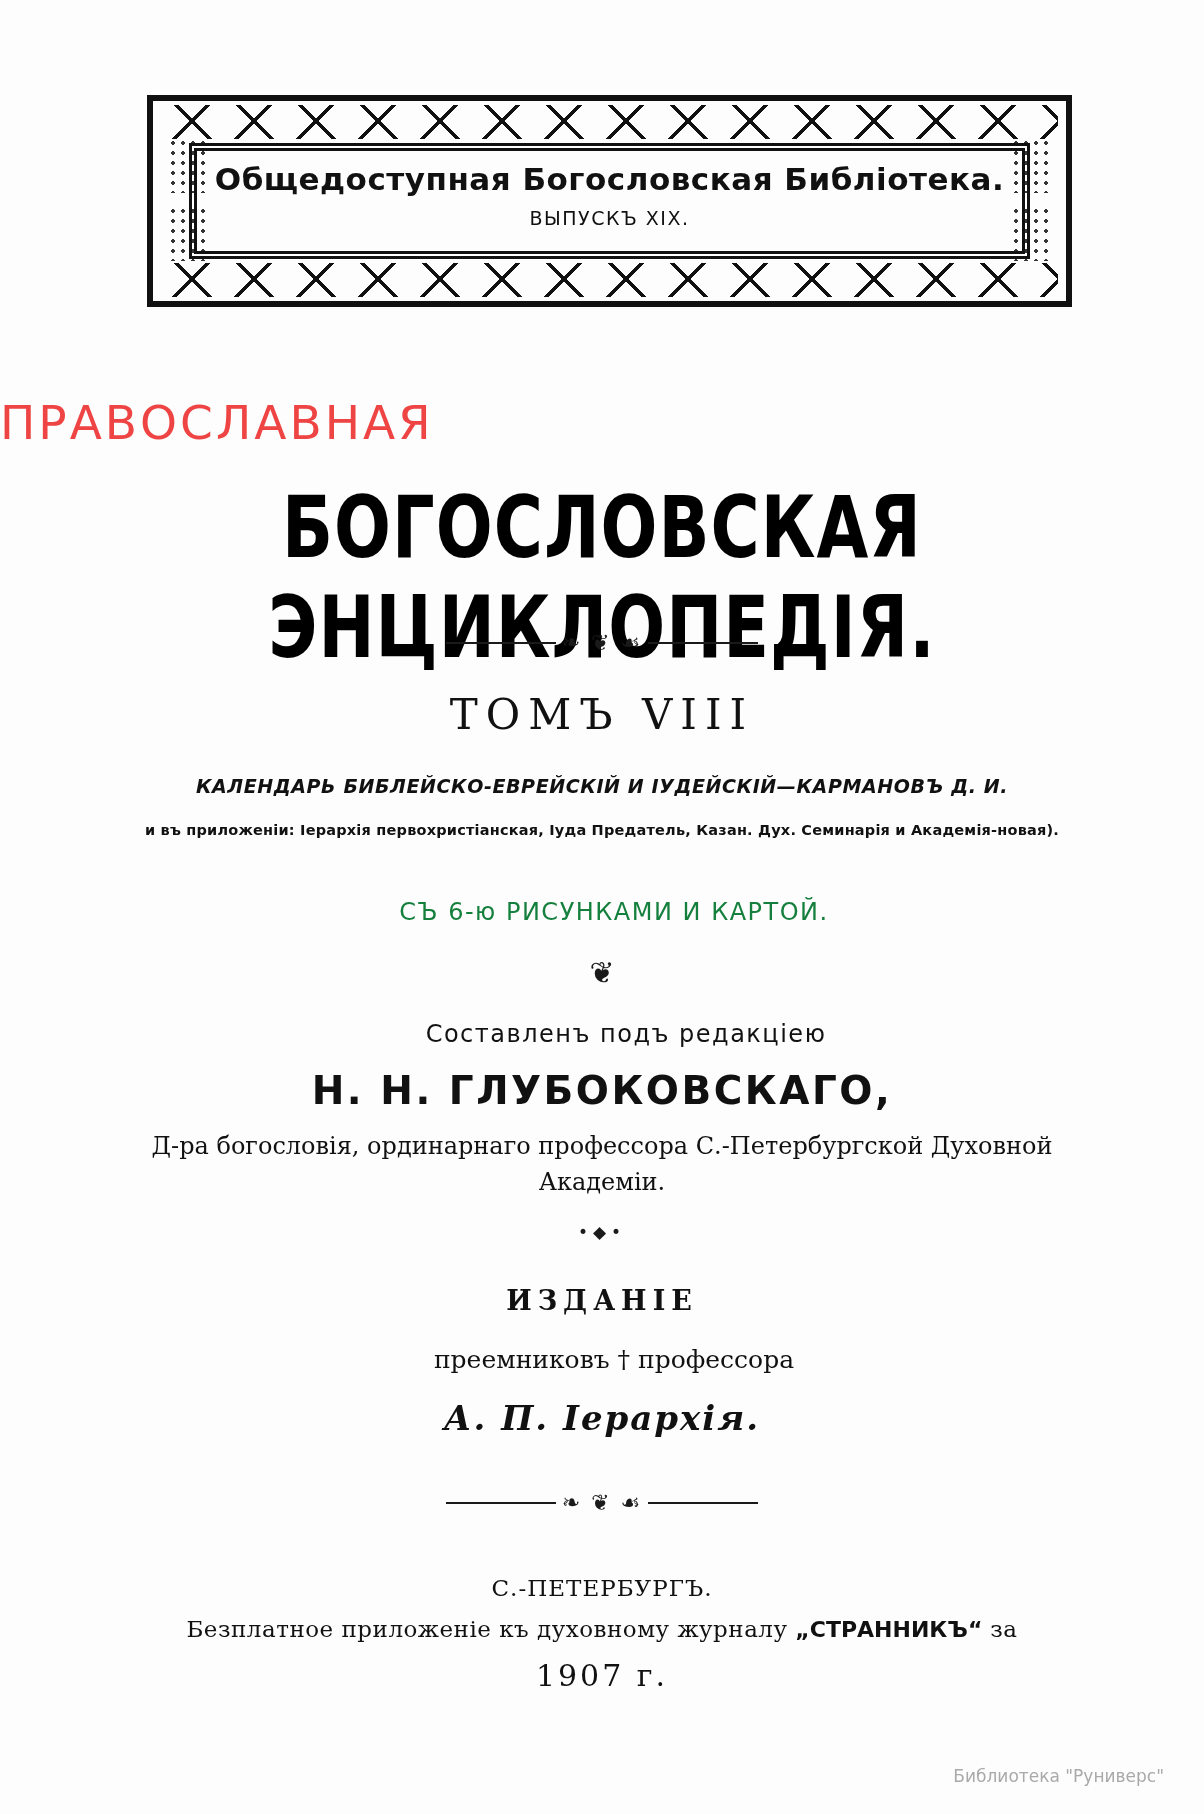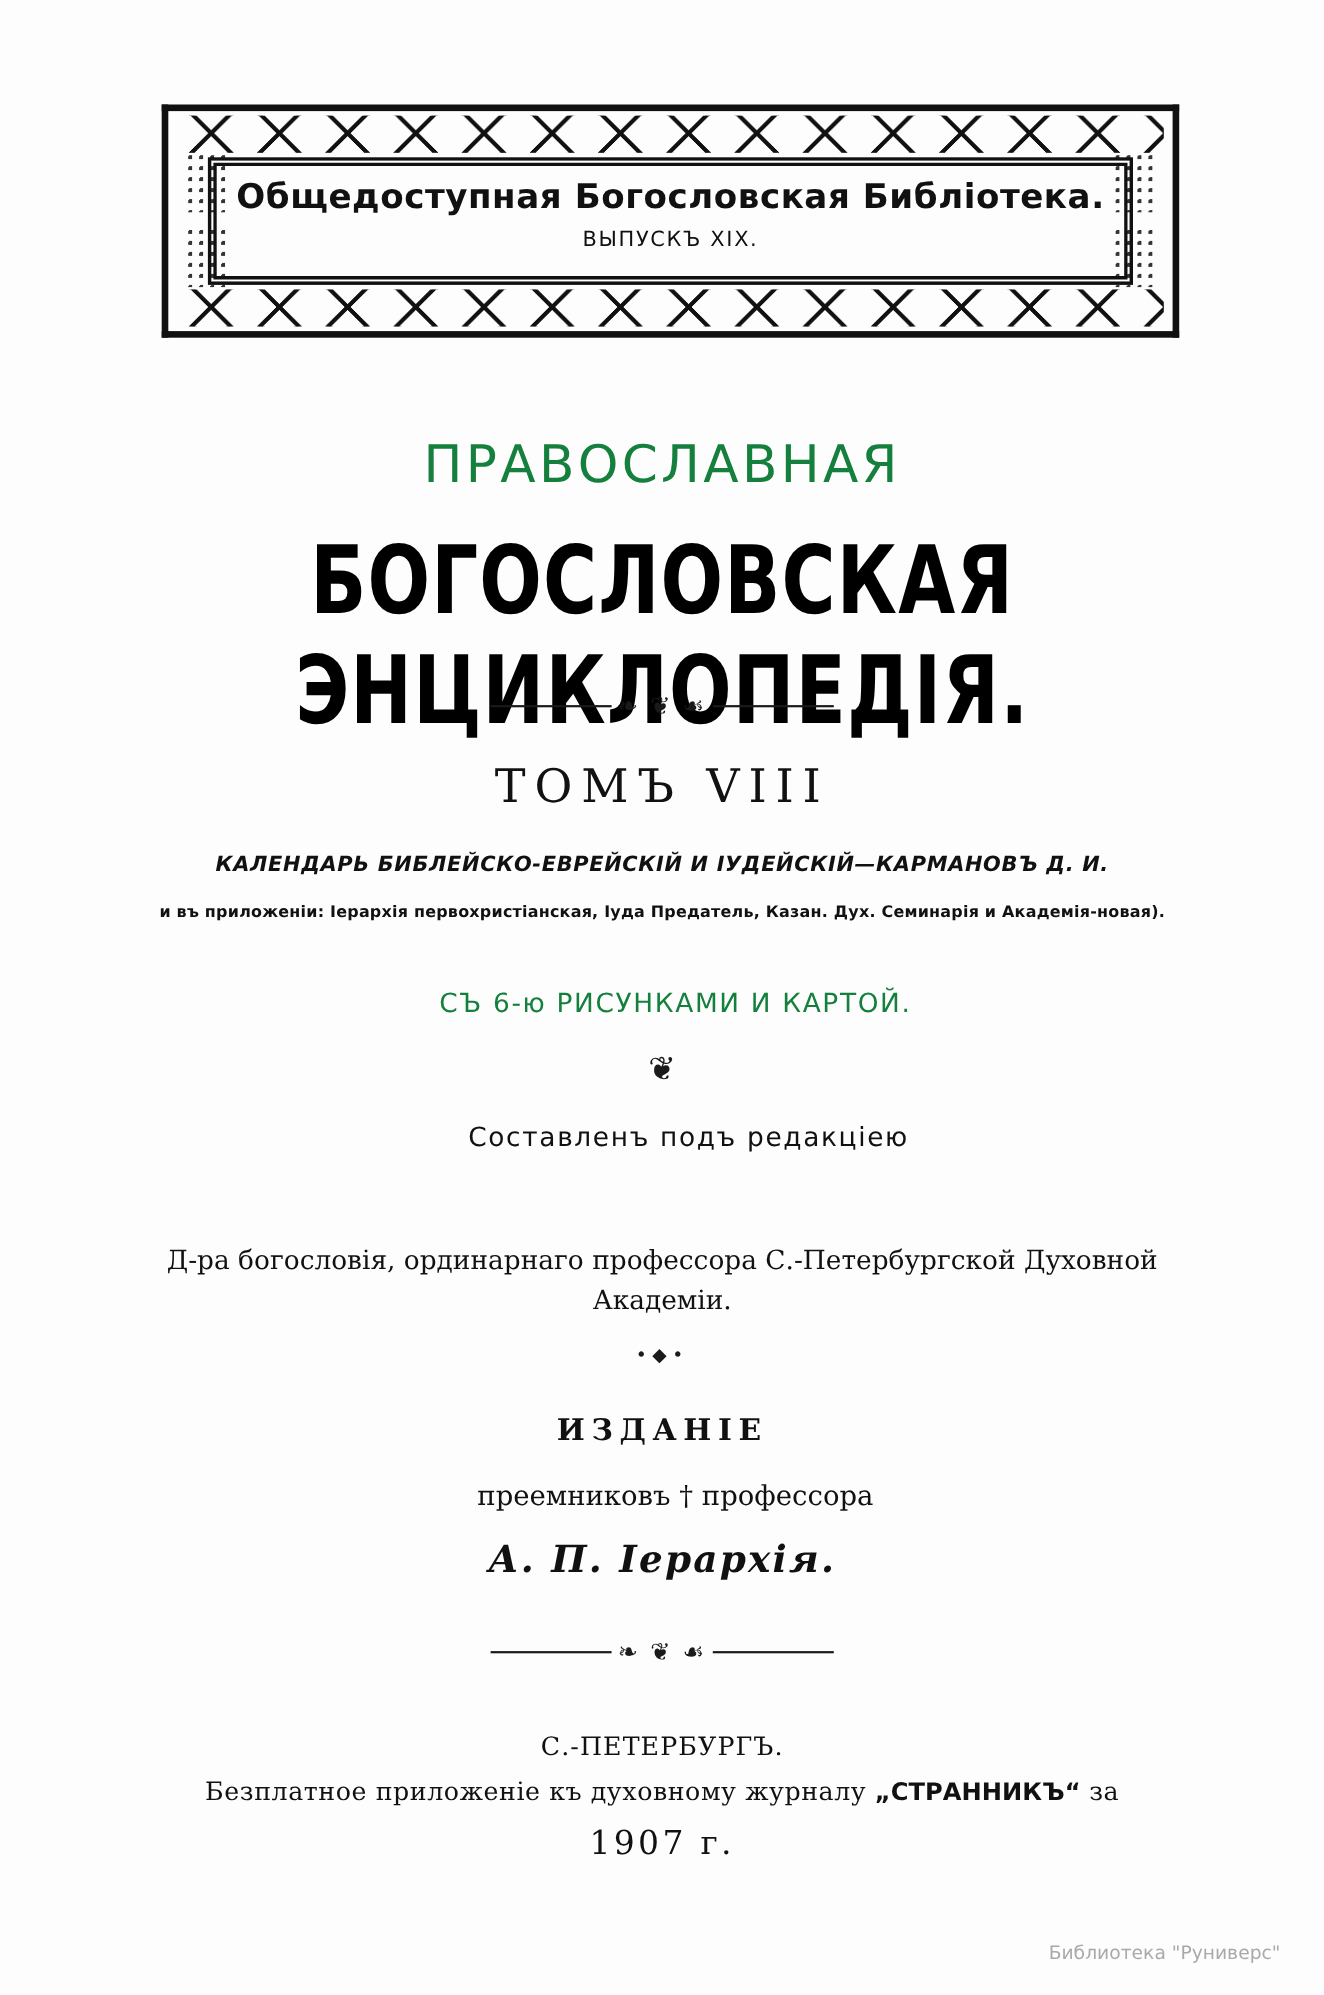--- a/index.html
+++ b/index.html
@@ -112,25 +112,24 @@
     font-size: 19px;
     letter-spacing: 1.5px;
     color: #111;
   }
 
   
   .title-ortho {
     position: absolute;
     left: 0; right: 0;
     top: 395px;
-    text-align: center;
     font-family: "DejaVu Sans", sans-serif;
     font-size: 47px;
     letter-spacing: 3px;
-    color: #15803d;
+    color: #ef4444;
   }
   .title-main {
     position: absolute;
     left: 0; right: 0;
     top: 478px;
     text-align: center;
     font-family: "DejaVu Sans", sans-serif;
     font-weight: bold;
     font-size: 67px;
     letter-spacing: 1px;
@@ -382,20 +381,21 @@
 
   <div class="volume">ТОМЪ VIII</div>
 
   <div class="contents-main">КАЛЕНДАРЬ БИБЛЕЙСКО-ЕВРЕЙСКІЙ И ІУДЕЙСКІЙ—КАРМАНОВЪ Д. И.</div>
   <div class="contents-sub">и въ приложеніи: Іерархія первохристіанская, Іуда Предатель, Казан. Дух. Семинарія и Академія-новая).</div>
   <div class="illustrations">СЪ 6-ю РИСУНКАМИ И КАРТОЙ.</div>
 
   <div class="swash s1">❦</div>
 
   <div class="edited-by">Составленъ подъ редакціею</div>
+  <div class="editor-name">Н. Н. ГЛУБОКОВСКАГО,</div>
   <div class="editor-desc">Д-ра богословія, ординарнаго профессора С.-Петербургской Духовной Академіи.</div>
 
   <div class="dot-orn d1">•◆•</div>
 
   <div class="publish-word">ИЗДАНІЕ</div>
   <div class="publish-succ">преемниковъ † профессора</div>
   <div class="publisher-name">А. П. Іерархія.</div>
 
   <div class="orn-rule r2">
     <span class="dash"></span><span>❧ ❦ ☙</span><span class="dash"></span>

